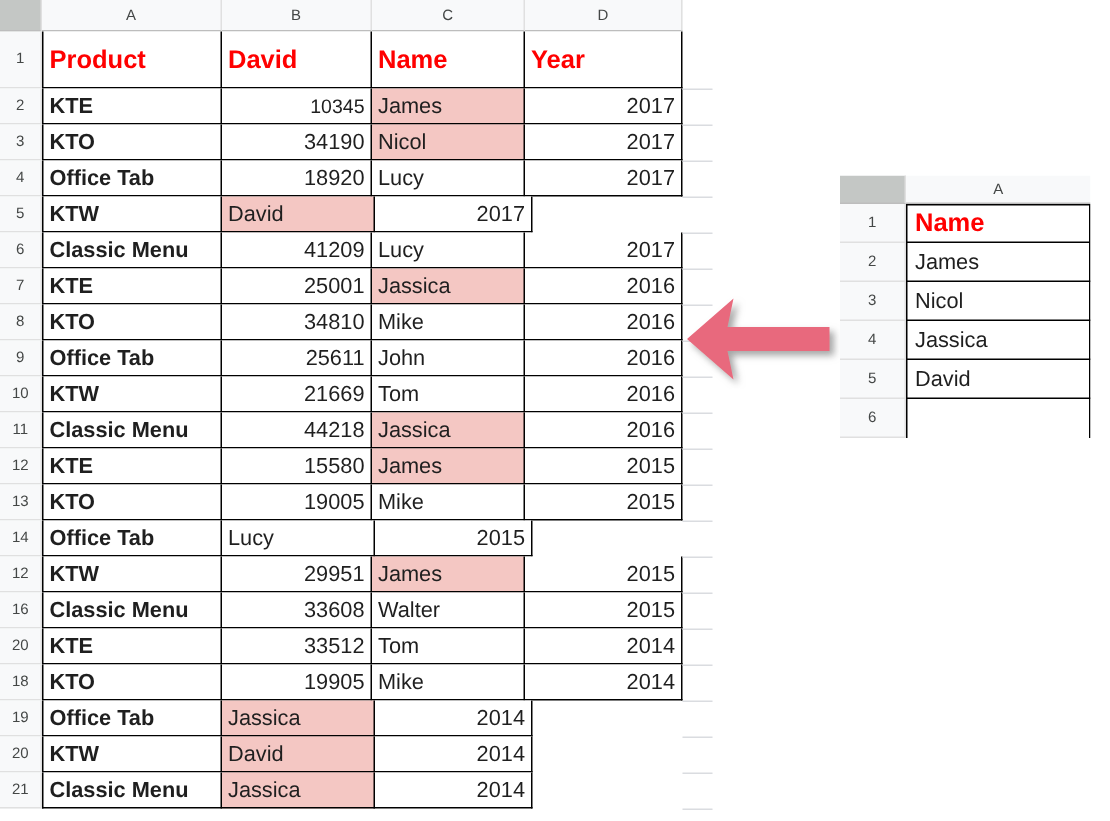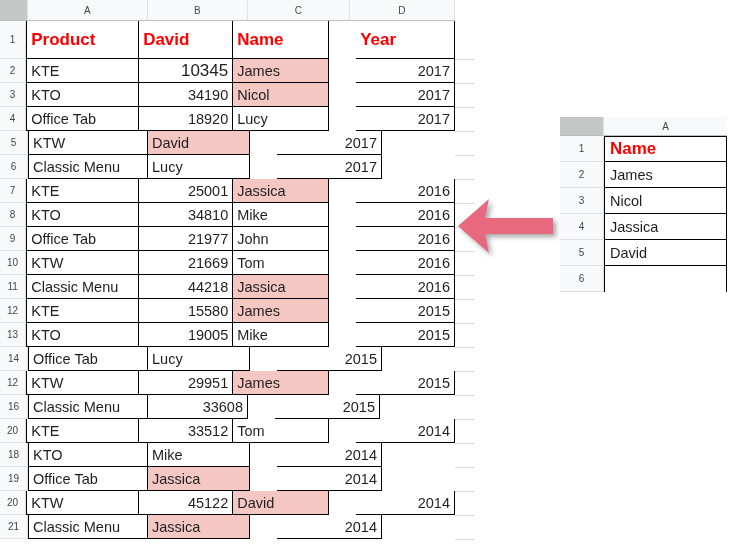--- a/index.html
+++ b/index.html
@@ -93,33 +93,33 @@
     border-bottom: 1px solid #000000;
     font-size: 14.5px;
     color: #1f1f1f;
     display: flex;
     align-items: center;
     padding: 0 4px;
     background: #ffffff;
     overflow: hidden;
     white-space: nowrap;
   }
-  .cell.first { border-left: 1px solid #000000; }
+  .cell.first { border-left: 1px solid #000000; font-weight: bold; }
   .cell.c-a { width: 120px; text-align: right; }
   .cell.c-b { width: 100px; justify-content: flex-end; }
   .cell.c-c { width: 102px; }
-  .cell.c-d { width: 105px; justify-content: flex-end; margin-left: 27px; }
+  .cell.c-d { width: 105px; justify-content: flex-end; }
 
   .cell.head-cell {
     font-weight: bold;
     color: #ff0000;
     font-size: 17px;
   }
   .cell.highlight { background: #f4c7c3; }
-  .cell.small-num { font-size: 17px; }
+  .cell.small-num { font-size: 13px; }
 
   
   .trail-lines {
     position: absolute;
     left: 455px;
     top: 21px;
     width: 285px;
     height: 526px;
   }
   .trail-line {
@@ -255,41 +255,42 @@
       </div>
       <div class="grid-row">
         <div class="rowhead">5</div>
         <div class="cell c-a first">KTW</div>
         <div class="cell c-c highlight">David</div>
         <div class="cell c-d">2017</div>
       </div>
       <div class="grid-row">
         <div class="rowhead">6</div>
         <div class="cell c-a first">Classic Menu</div>
+        <div class="cell c-b">41209</div>
         <div class="cell c-c">Lucy</div>
         <div class="cell c-d">2017</div>
       </div>
       <div class="grid-row">
         <div class="rowhead">7</div>
         <div class="cell c-a first">KTE</div>
         <div class="cell c-b">25001</div>
         <div class="cell c-c highlight">Jassica</div>
         <div class="cell c-d">2016</div>
       </div>
       <div class="grid-row">
         <div class="rowhead">8</div>
         <div class="cell c-a first">KTO</div>
         <div class="cell c-b">34810</div>
         <div class="cell c-c">Mike</div>
         <div class="cell c-d">2016</div>
       </div>
       <div class="grid-row">
         <div class="rowhead">9</div>
         <div class="cell c-a first">Office Tab</div>
-        <div class="cell c-b">21977</div>
+        <div class="cell c-b">25611</div>
         <div class="cell c-c">John</div>
         <div class="cell c-d">2016</div>
       </div>
       <div class="grid-row">
         <div class="rowhead">10</div>
         <div class="cell c-a first">KTW</div>
         <div class="cell c-b">21669</div>
         <div class="cell c-c">Tom</div>
         <div class="cell c-d">2016</div>
       </div>
@@ -324,45 +325,46 @@
         <div class="rowhead">12</div>
         <div class="cell c-a first">KTW</div>
         <div class="cell c-b">29951</div>
         <div class="cell c-c highlight">James</div>
         <div class="cell c-d">2015</div>
       </div>
       <div class="grid-row">
         <div class="rowhead">16</div>
         <div class="cell c-a first">Classic Menu</div>
         <div class="cell c-b">33608</div>
+        <div class="cell c-c">Walter</div>
         <div class="cell c-d">2015</div>
       </div>
       <div class="grid-row">
         <div class="rowhead">20</div>
         <div class="cell c-a first">KTE</div>
         <div class="cell c-b">33512</div>
         <div class="cell c-c">Tom</div>
         <div class="cell c-d">2014</div>
       </div>
       <div class="grid-row">
         <div class="rowhead">18</div>
         <div class="cell c-a first">KTO</div>
+        <div class="cell c-b">19905</div>
         <div class="cell c-c">Mike</div>
         <div class="cell c-d">2014</div>
       </div>
       <div class="grid-row">
         <div class="rowhead">19</div>
         <div class="cell c-a first">Office Tab</div>
         <div class="cell c-c highlight">Jassica</div>
         <div class="cell c-d">2014</div>
       </div>
       <div class="grid-row">
         <div class="rowhead">20</div>
         <div class="cell c-a first">KTW</div>
-        <div class="cell c-b">45122</div>
         <div class="cell c-c highlight">David</div>
         <div class="cell c-d">2014</div>
       </div>
       <div class="grid-row">
         <div class="rowhead">21</div>
         <div class="cell c-a first">Classic Menu</div>
         <div class="cell c-c highlight">Jassica</div>
         <div class="cell c-d">2014</div>
       </div>
     </div>

